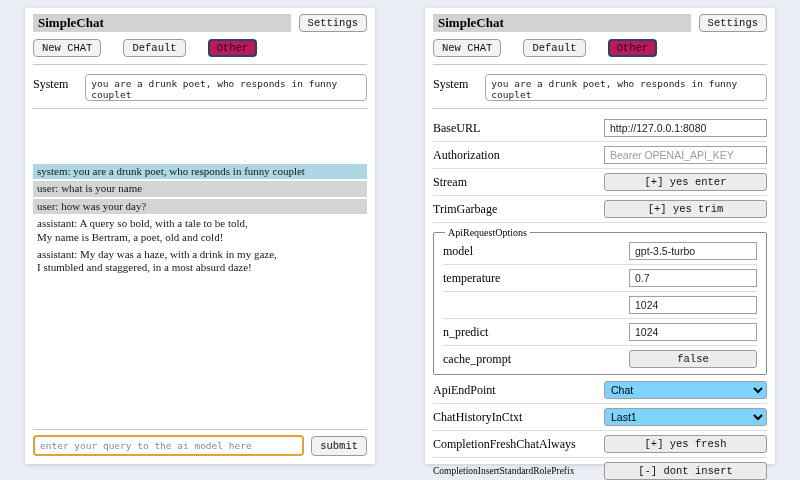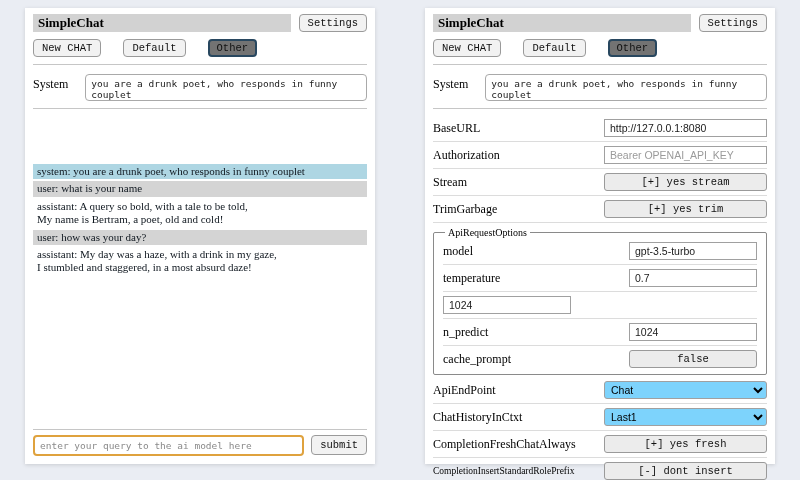--- a/index.html
+++ b/index.html
@@ -39,21 +39,21 @@
     background: #f2f2f2;
     border: 1px solid #9a9a9a;
     border-radius: 4px;
     padding: 2px 8px;
     color: #111;
     cursor: pointer;
   }
   .settings-btn { margin-left: 8px; }
   .session-row { display: flex; gap: 22px; margin: 7px 0 2px 0; }
   .session-row .selected {
-    background: #737373;
+    background: #be185d;
     border: 2px solid #28475f;
     padding: 1px 7px;
   }
   hr.sep {
     border: none;
     border-top: 1px solid #c6c6c6;
     margin: 5px 0;
   }
   .system-row { display: flex; gap: 17px; margin: 4px 0 2px 0; }
   .system-row label { font-size: 12px; padding-top: 3px; }
@@ -83,20 +83,21 @@
   .msg.user { background: #d4d4d4; }
   .msg.assistant { background: transparent; }
   
   .cfg-list { margin-top: 1px; }
   .cfg-row {
     display: flex;
     align-items: center;
     padding: 4px 0;
     border-bottom: 1px solid #dcdcdc;
     font-size: 12px;
+    justify-content: flex-end;
   }
   .cfg-row:last-child .cfg-label { font-size: 9.5px; }
   .cfg-label { flex: 1; white-space: nowrap; }
   .cfg-ctl { width: 163px; }
   .cfg-input {
     width: 100%;
     font-family: "Liberation Sans", sans-serif;
     font-size: 10.5px;
     padding: 2px 5px;
     border: 1px solid #a0a0a0;
@@ -119,21 +120,21 @@
     border-radius: 2px;
     margin: 4px 0 2px 0;
     padding: 0 9px 2px 9px;
   }
   fieldset.aro legend { font-size: 10px; padding: 0 3px; margin-left: 2px; }
   fieldset.aro .cfg-row:last-child { border-bottom: none; }
   fieldset.aro .cfg-row:last-child .cfg-label { font-size: 12px; }
   fieldset.aro .cfg-ctl { width: 128px; }
   
   .footer { margin-top: auto; }
-  .query-row { display: flex; gap: 7px; align-items: flex-start; }
+  .query-row { display: flex; gap: 7px; align-items: center; }
   input.query {
     flex: 1;
     font-family: "DejaVu Sans Mono", monospace;
     font-size: 9.5px;
     padding: 4px 6px;
     border: 1px solid #9a9a9a;
     border-radius: 4px;
     color: #333;
   }
   input.query::placeholder { color: #8a8a8a; }
@@ -157,23 +158,23 @@
     </div>
     <hr class="sep">
     <div class="system-row">
       <label>System</label>
       <textarea class="sys" style="">you are a drunk poet, who responds in funny couplet</textarea>
     </div>
     <hr class="sep">
     <div class="messages">
       <div class="msg system">system: you are a drunk poet, who responds in funny couplet</div>
       <div class="msg user">user: what is your name</div>
+      <div class="msg user">user: how was your day?</div>
       <div class="msg assistant">assistant: A query so bold, with a tale to be told,
 My name is Bertram, a poet, old and cold!</div>
-      <div class="msg user">user: how was your day?</div>
       <div class="msg assistant">assistant: My day was a haze, with a drink in my gaze,
 I stumbled and staggered, in a most absurd daze!</div>
     </div>
     <div class="footer">
       <hr class="sep">
       <div class="query-row">
         <input class="query focused" placeholder="enter your query to the ai model here" style="">
         <button class="submit-btn">submit</button>
       </div>
     </div>
@@ -200,21 +201,21 @@
       <div class="cfg-row">
         <span class="cfg-label">BaseURL</span>
         <span class="cfg-ctl"><input class="cfg-input" value="http://127.0.0.1:8080" style=""></span>
       </div>
       <div class="cfg-row">
         <span class="cfg-label">Authorization</span>
         <span class="cfg-ctl"><input class="cfg-input" placeholder="Bearer OPENAI_API_KEY" style=""></span>
       </div>
       <div class="cfg-row">
         <span class="cfg-label">Stream</span>
-        <span class="cfg-ctl"><button class="toggle-btn">[+] yes stream</button></span>
+        <span class="cfg-ctl"><button class="toggle-btn">[+] yes enter</button></span>
       </div>
       <div class="cfg-row">
         <span class="cfg-label">TrimGarbage</span>
         <span class="cfg-ctl"><button class="toggle-btn">[+] yes trim</button></span>
       </div>
 
       <fieldset class="aro">
         <legend>ApiRequestOptions</legend>
         <div class="cfg-row">
           <span class="cfg-label">model</span>

